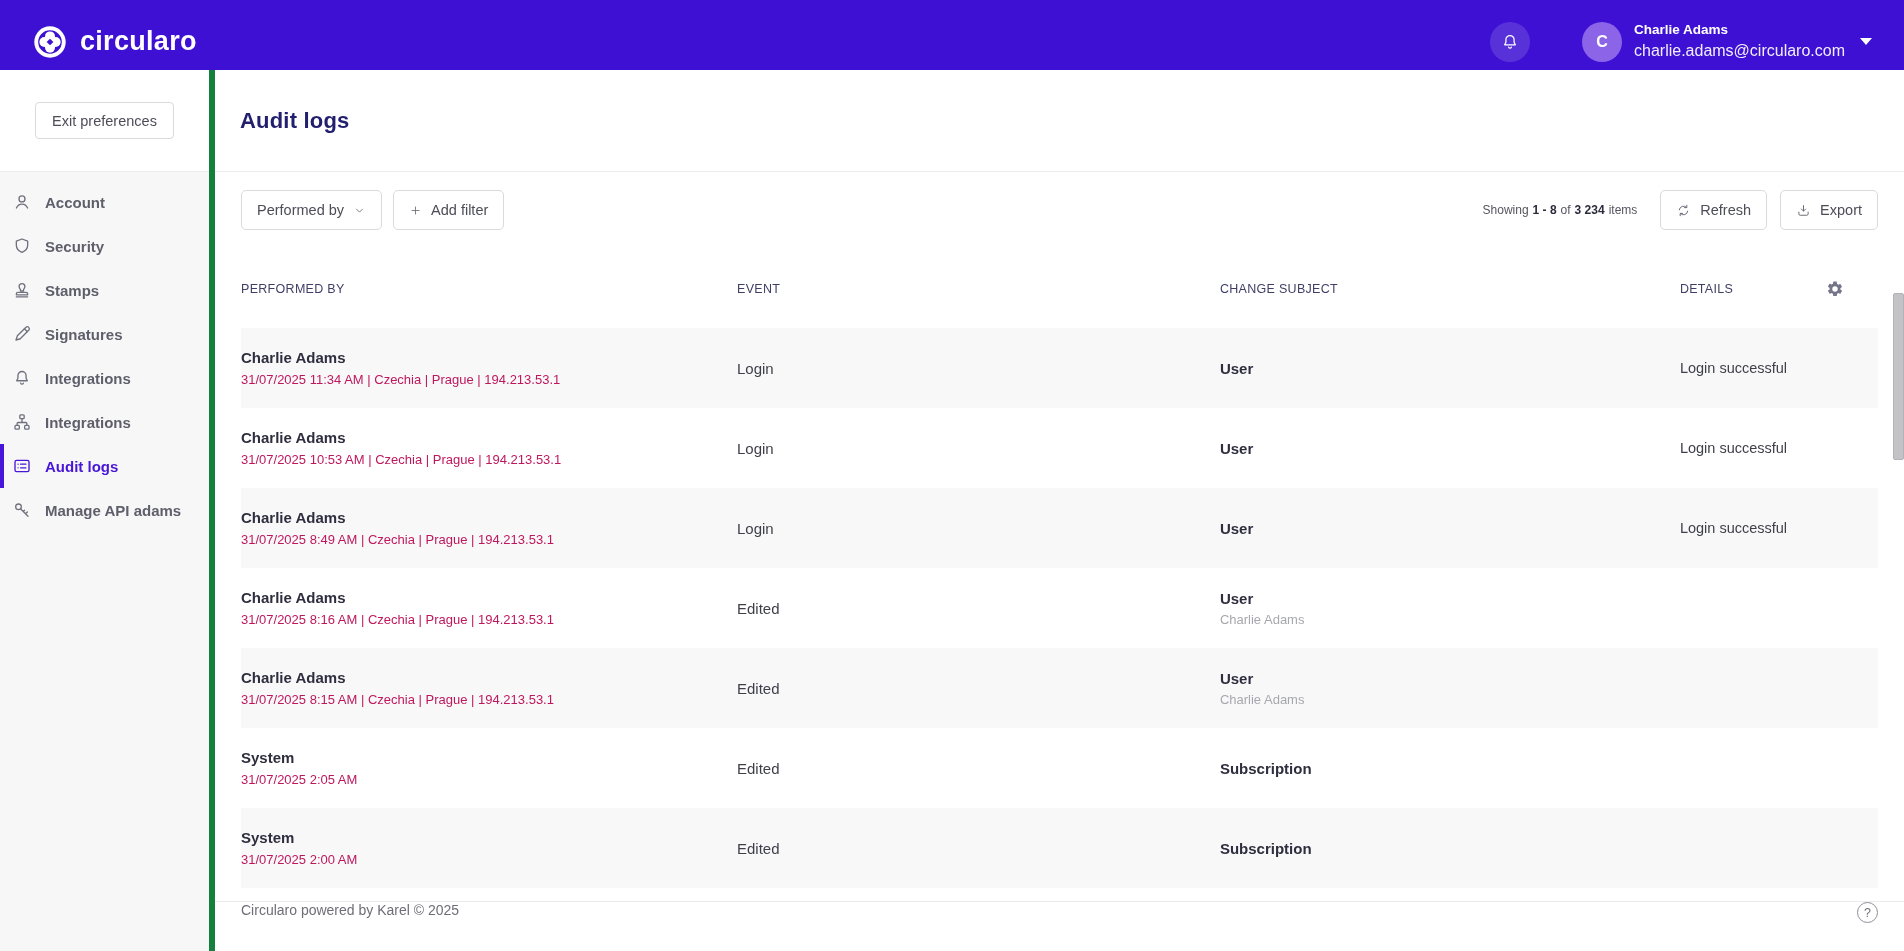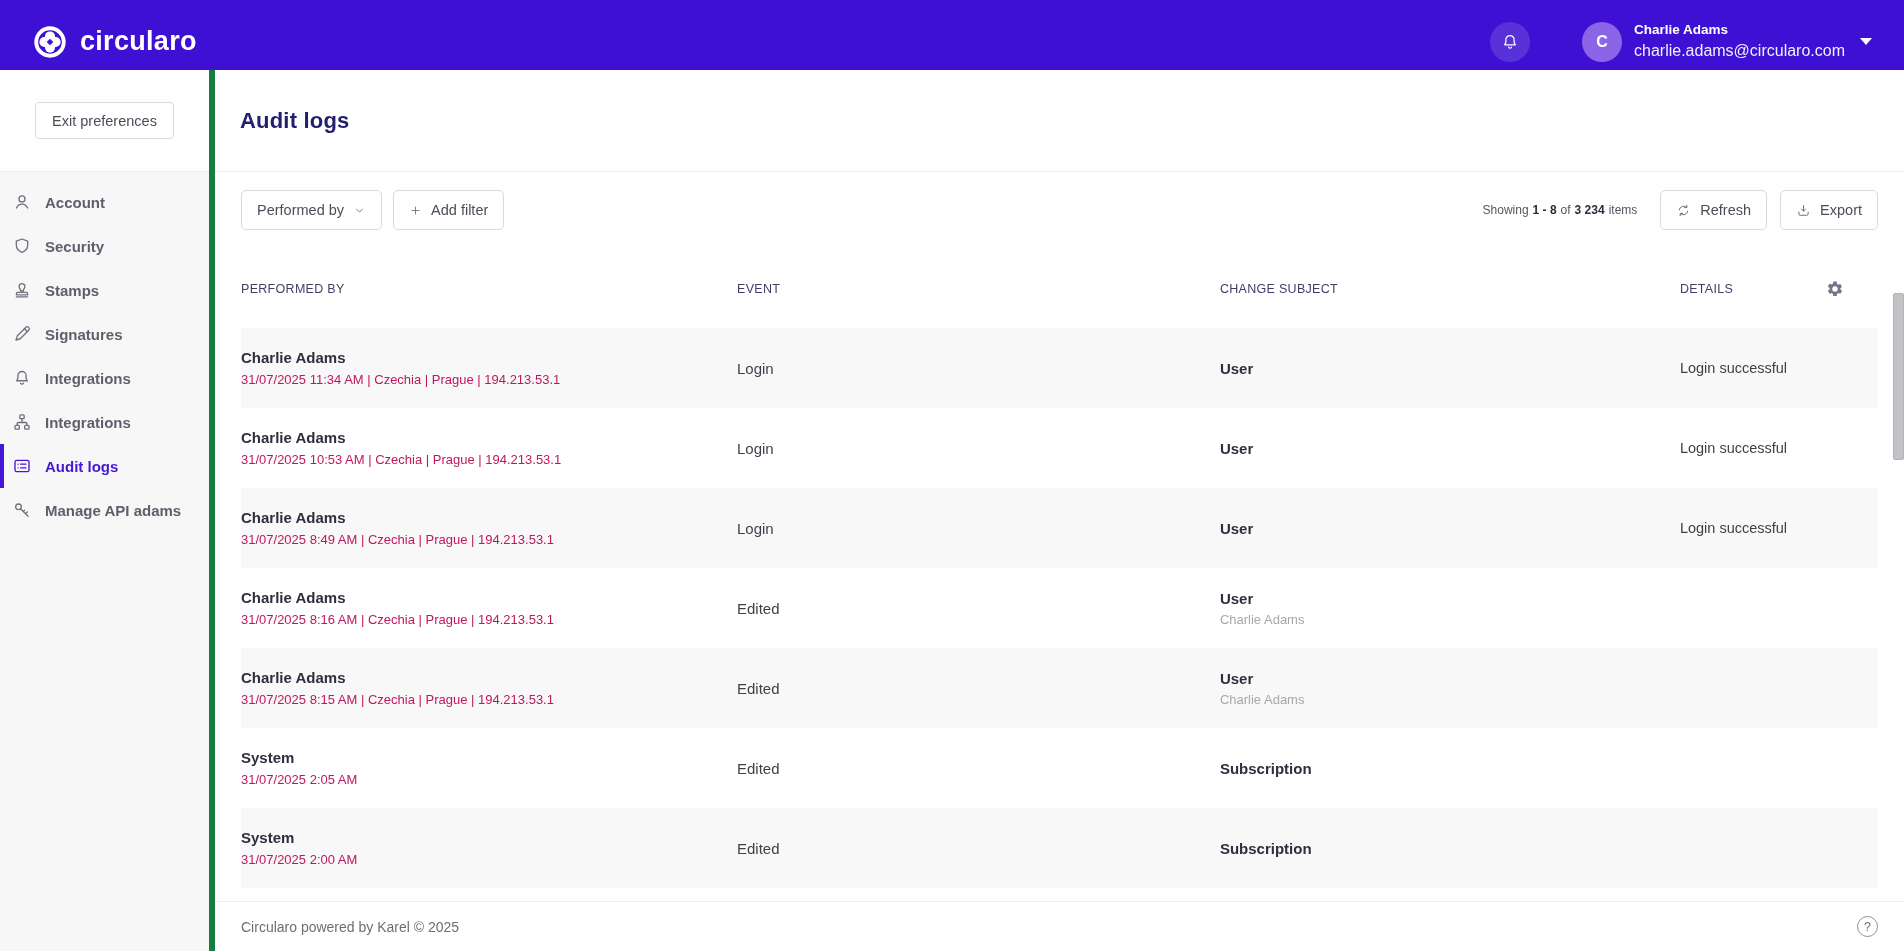--- a/index.html
+++ b/index.html
@@ -66,21 +66,21 @@
 
   .row { height:80px; }
   .row.alt { background:#f8f8f9; }
   .cell-name { font-size:15px; font-weight:700; color:#2e2e3f; }
   .cell-meta { margin-top:6px; font-size:13px; color:#be185d; }
   .cell-plain { font-size:15px; color:#3f3f4a; }
   .cell-sub { margin-top:5px; font-size:13px; color:#a7a7b0; }
   .cell-sub:empty { display:none; }
   .cell-details { font-size:14.5px; color:#3f3f4a; }
 
-  .footer { height:50px; border-top:1px solid #ececef; display:flex; align-items:center; padding:0 26px; }
+  .footer { height:50px; border-top:1px solid #ececef; display:flex; padding:0 26px; }
   .footer-text { font-size:14px; color:#6e6e78; }
   .help { margin-left:auto; width:21px; height:21px; border-radius:50%; border:1.3px solid #8f8f99;
           color:#6f6f7a; font-size:12.5px; display:flex; align-items:center; justify-content:center; cursor:pointer; }
 
   .scroll-thumb { position:absolute; right:0; top:293px; width:11px; height:167px;
                   background:#c3c3c7; border:1px solid #b2b2b7; border-radius:2px; }
 </style>
 </head>
 <body>
 

